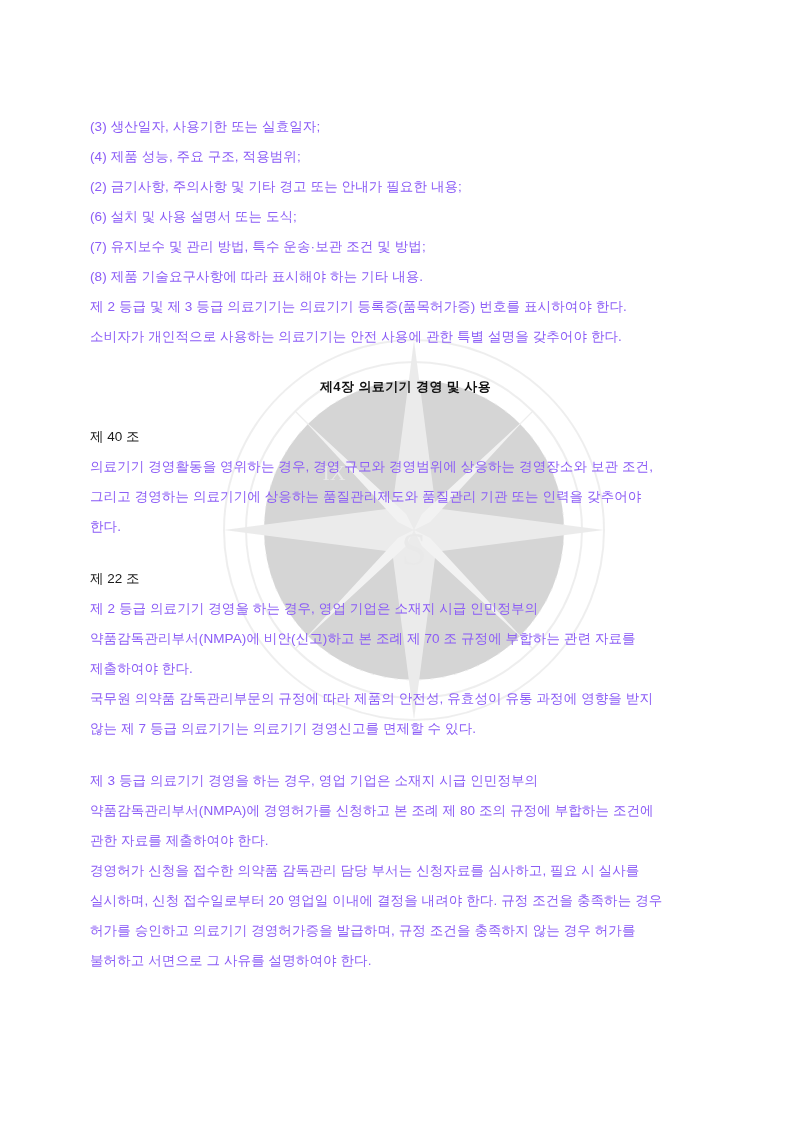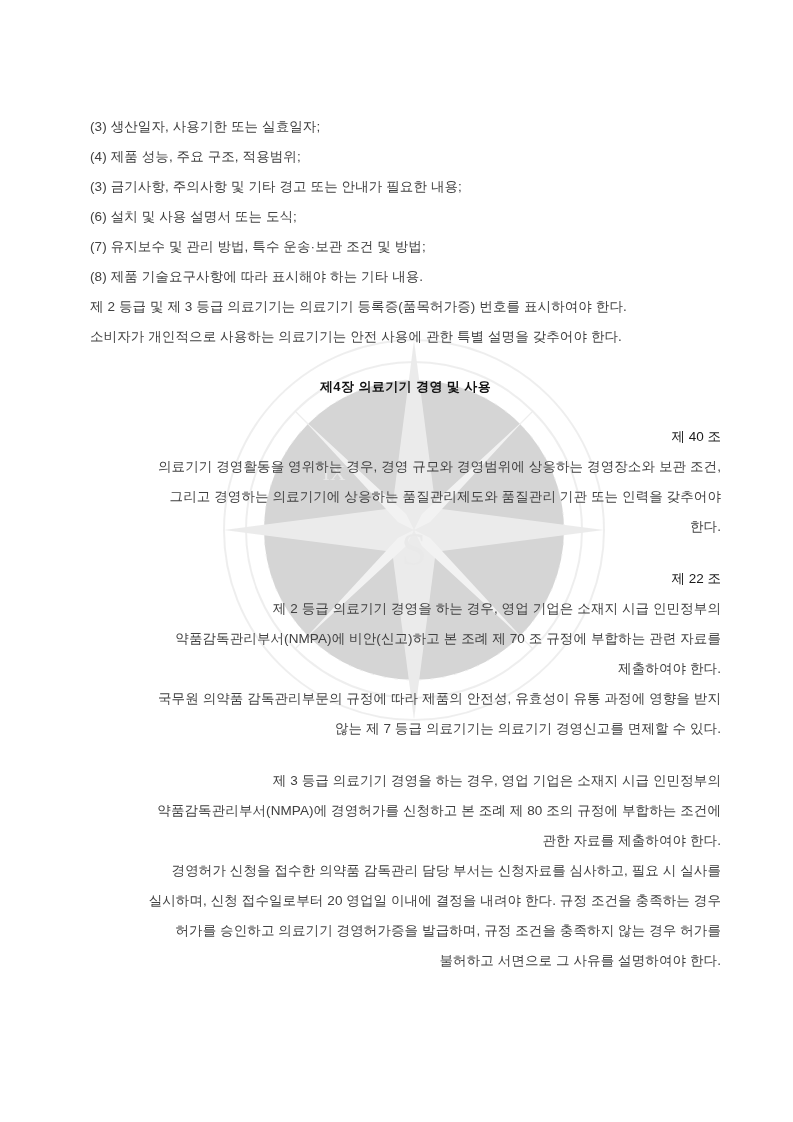--- a/index.html
+++ b/index.html
@@ -31,35 +31,35 @@
 
   .content {
     position: relative;
     z-index: 1;
     padding: 112px 72px 0 90px;
   }
 
   .line {
     font-size: 13.5px;
     line-height: 30px;
-    color: #404040;
+    color: #8b5cf6;
     white-space: pre-wrap;
     letter-spacing: 0.1px;
   }
 
   .chapter-heading {
     text-align: center;
     font-size: 13px;
     font-weight: bold;
     color: #111111;
     margin: 26px 0 26px 0;
     letter-spacing: 0.4px;
   }
 
-  .article-block { margin-bottom: 0; text-align: right; }
+  .article-block { margin-bottom: 0; }
   .article-title {
     font-size: 13.5px;
     line-height: 30px;
     color: #1a1a1a;
   }
   .spacer-md { height: 22px; }
 </style>
 </head>
 <body>
 
@@ -102,21 +102,21 @@
       </g>
       <text x="230" y="265" text-anchor="middle" font-size="46" fill="#7d7d7d" font-family="Liberation Serif, serif">S</text>
       <text x="150" y="180" text-anchor="middle" font-size="22" fill="#7d7d7d" font-family="Liberation Serif, serif">IX</text>
     </svg>
   </div>
 
   <div class="content">
 
     <div class="line">(3) 생산일자, 사용기한 또는 실효일자;</div>
     <div class="line">(4) 제품 성능, 주요 구조, 적용범위;</div>
-    <div class="line">(3) 금기사항, 주의사항 및 기타 경고 또는 안내가 필요한 내용;</div>
+    <div class="line">(2) 금기사항, 주의사항 및 기타 경고 또는 안내가 필요한 내용;</div>
     <div class="line">(6) 설치 및 사용 설명서 또는 도식;</div>
     <div class="line">(7) 유지보수 및 관리 방법, 특수 운송·보관 조건 및 방법;</div>
     <div class="line">(8) 제품 기술요구사항에 따라 표시해야 하는 기타 내용.</div>
 
     <div class="line">제 2 등급 및 제 3 등급 의료기기는 의료기기 등록증(품목허가증) 번호를 표시하여야 한다.</div>
     <div class="line">소비자가 개인적으로 사용하는 의료기기는 안전 사용에 관한 특별 설명을 갖추어야 한다.</div>
 
     <div class="chapter-heading">제4장  의료기기 경영 및 사용</div>
 
     <div class="article-block">

